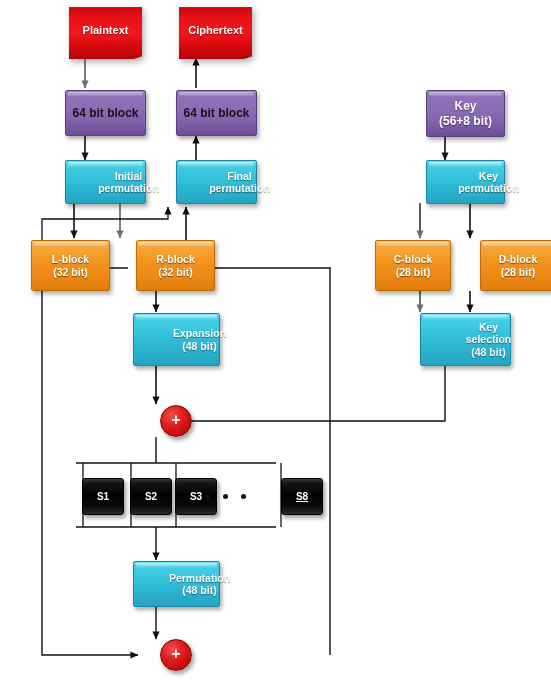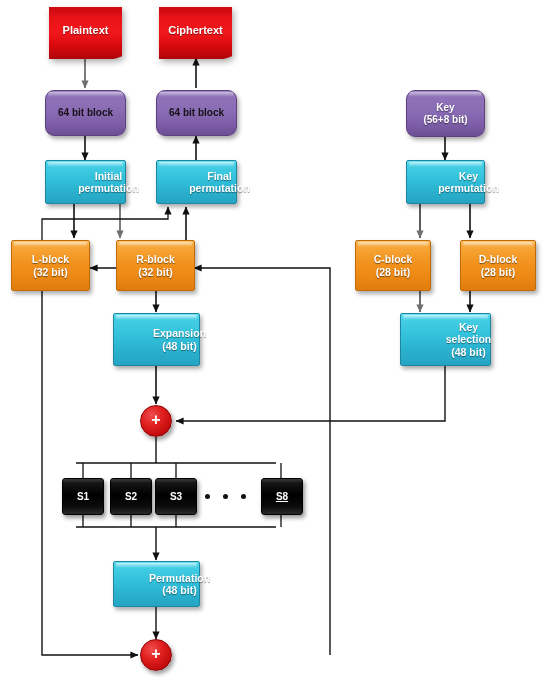--- a/index.html
+++ b/index.html
@@ -27,20 +27,21 @@
   .node {
     position: absolute;
     box-sizing: border-box;
     display: flex;
     flex-direction: column;
     align-items: center;
     justify-content: center;
     text-align: center;
     line-height: 1.18;
     z-index: 5;
+    margin-left: 20px;
   }
   
   .doc-node {
     color: #ffffff;
     font-weight: bold;
     font-size: 11px;
     text-shadow: 0 1px 1px rgba(0,0,0,.45);
     filter: drop-shadow(2px 3px 3px rgba(0,0,0,.32));
   }
   .doc-shape {
@@ -62,24 +63,23 @@
     font-size: 10.5px;
     box-shadow: 2px 3px 4px rgba(0,0,0,.33);
     border: 1px solid rgba(0,0,0,.35);
   }
   .block .ln { display: block; }
 
   .purple-block {
     background: linear-gradient(to bottom,
         #9f86c4 0%, #8f72b8 10%, #8a6cb4 45%, #7e5fa8 72%, #6d4f96 100%);
     color: #181018;
-    font-size: 10px;
+    font-size: 12px;
     text-shadow: none;
     border-color: #5c4080;
-    border-radius: 9px;
   }
   .purple-block::before {
     content: "";
     position: absolute; left: 2px; right: 2px; top: 1px; height: 5px;
     background: linear-gradient(to bottom, rgba(255,255,255,.45), rgba(255,255,255,0));
     border-radius: 2px;
   }
   .purple-key {
     color: #ffffff;
     text-shadow: 0 1px 1px rgba(0,0,0,.5);

